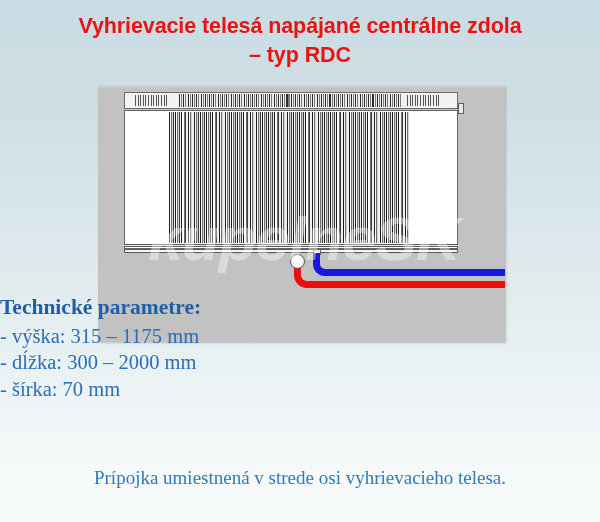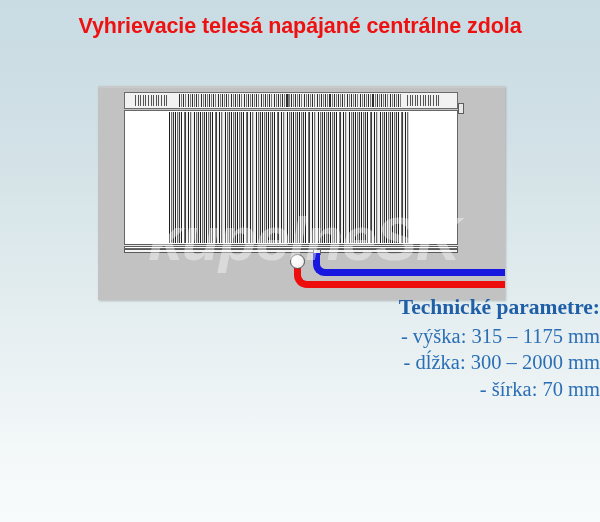--- a/index.html
+++ b/index.html
@@ -35,21 +35,21 @@
     letter-spacing: -0.1px;
   }
   #title .line2 { display: block; }
 
   
   #illustration {
     position: absolute;
     left: 98px;
     top: 86px;
     width: 407px;
-    height: 214px;
+    height: 256px;
     background: #c2c2c2;
     box-shadow: 1px 1px 2px rgba(90,90,90,0.35);
     overflow: hidden;
   }
   #illustration::after {
     
     content: "";
     position: absolute;
     left: 0; top: 0; right: 0; height: 2px;
     background: rgba(255,255,255,0.12);
@@ -245,52 +245,53 @@
     box-sizing: border-box;
     z-index: 5;
   }
 
   
   #specs {
     position: absolute;
     top: 294px;
     left: 0;
     width: 600px;
-    text-align: right;
+    text-align: left;
     color: #2a6fb5;
     font-size: 20.5px;
     line-height: 26.5px;
   }
   #specs .heading {
     display: block;
     font-weight: bold;
     color: #1f5fa8;
     font-size: 21.5px;
     margin-bottom: 2px;
   }
-  #specs .spec-line { display: block; padding-left: 8px; }
+  #specs .spec-line { display: block; }
 
   #footnote {
     position: absolute;
     top: 466px;
     left: 0;
     width: 600px;
     text-align: center;
     color: #2f79bd;
     font-size: 19px;
     line-height: 24px;
   }
 </style>
 </head>
 <body>
 
 <div id="page">
 
   <div id="title">
     <span>Vyhrievacie telesá napájané centrálne zdola</span>
+    <span class="line2">– typ RDC</span>
   </div>
 
   <div id="illustration">
 
     <div id="watermark">kupelneSK</div>
 
     <div id="radiator">
 
       <div id="grille">
         <div id="grille-dots-left" class="grille-dots"></div>
@@ -319,14 +320,15 @@
     </div>
   </div>
 
   <div id="specs">
     <span class="heading">Technické parametre:</span>
     <span class="spec-line">- výška: 315 – 1175 mm</span>
     <span class="spec-line">- dĺžka: 300 – 2000 mm</span>
     <span class="spec-line">- šírka:  70 mm</span>
   </div>
 
+  <div id="footnote">Prípojka umiestnená v strede osi vyhrievacieho telesa.</div>
 
 </div>
 
 </body></html>

